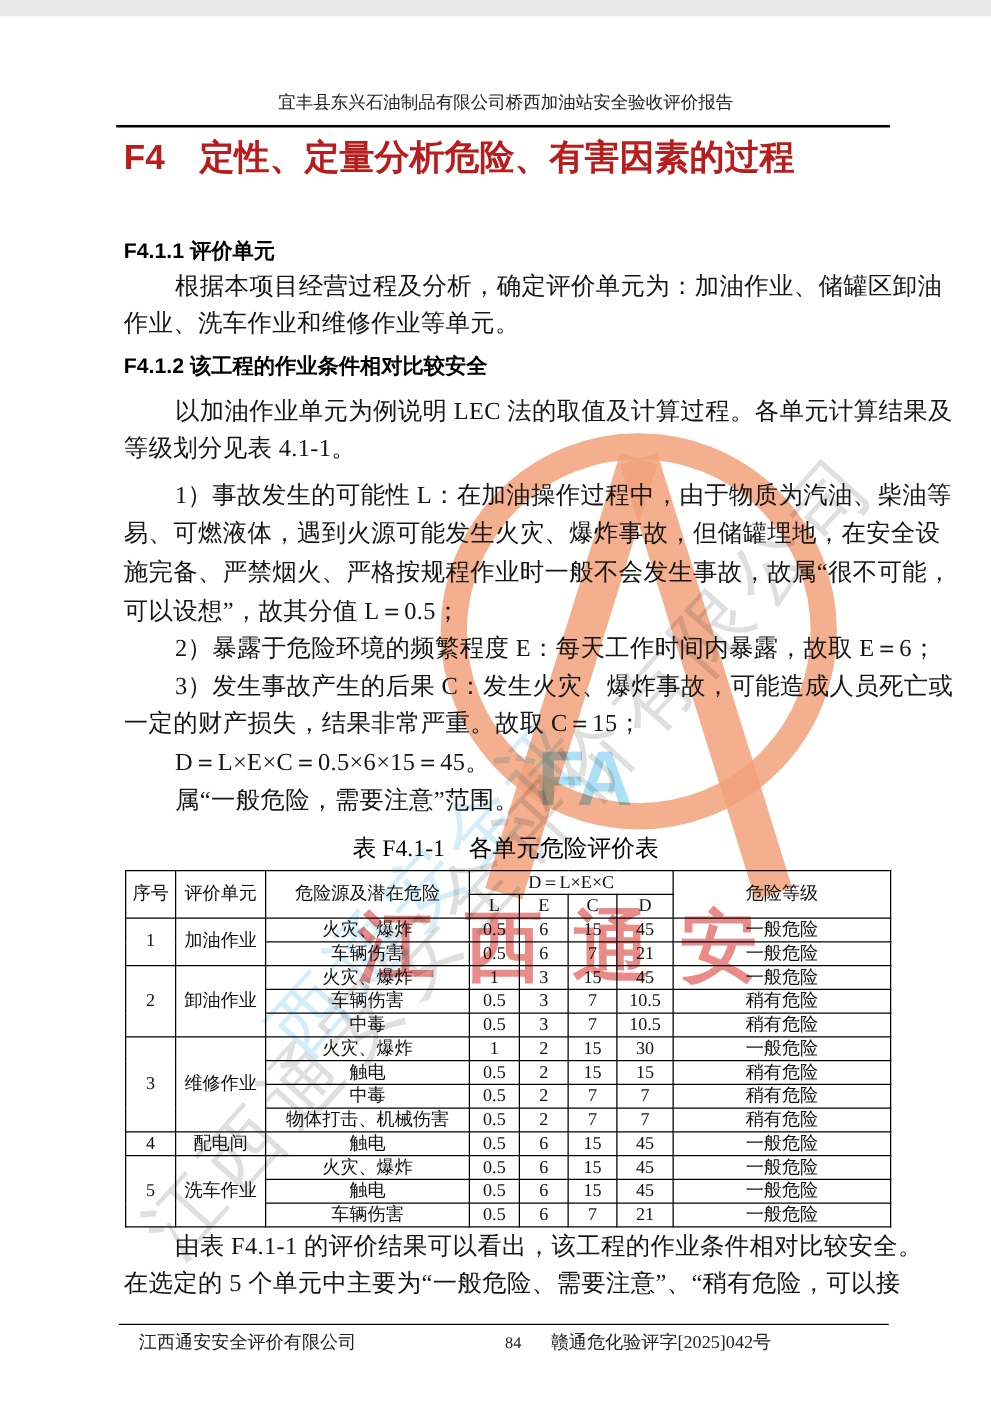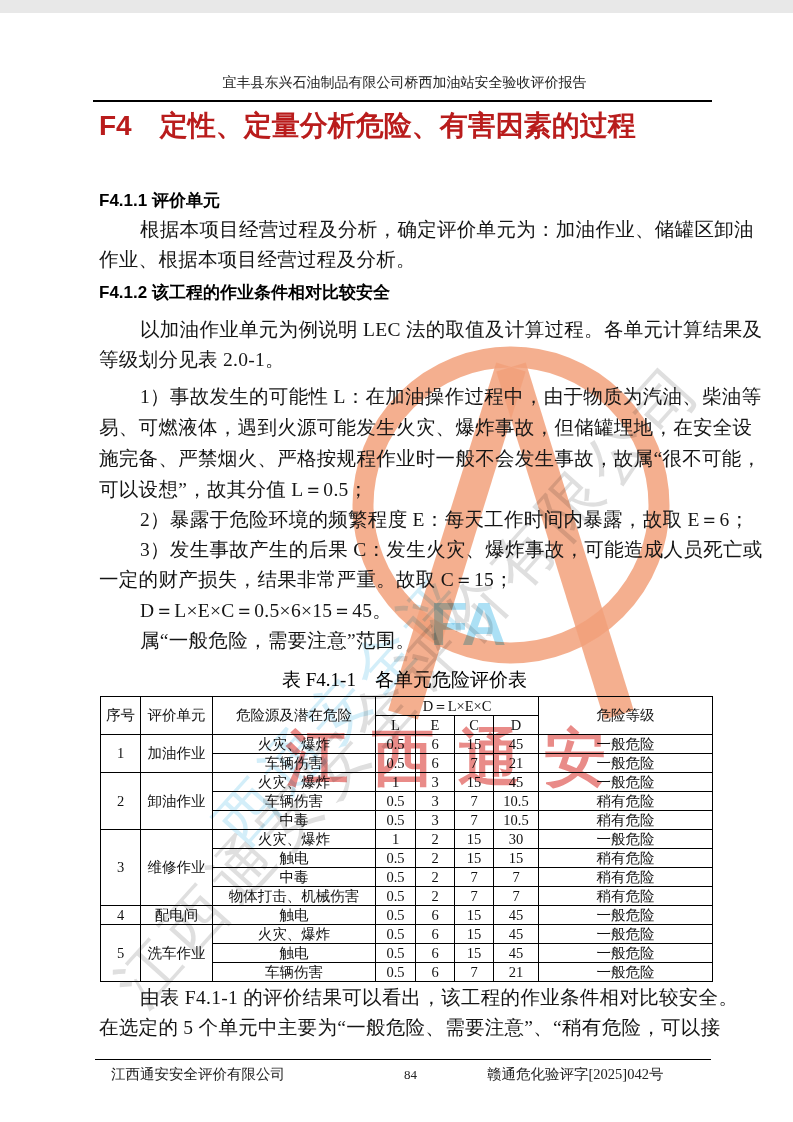--- a/index.html
+++ b/index.html
@@ -91,46 +91,46 @@
     padding:0;color:#111;overflow:hidden;
   }
   table.risk{border:1.5px solid #000;}
   .footer-rule{position:absolute;top:1046px;left:95px;width:616px;border-top:1.5px solid #000;}
   .doc-footer{
     position:absolute;top:1051px;left:99px;width:611px;
     display:flex;align-items:baseline;font-size:14.5px;line-height:20px;color:#222;
   }
   .doc-footer .f-left{flex:1;text-align:left;padding-left:12px;}
   .doc-footer .f-center{width:60px;text-align:center;font-size:13px;}
-  .doc-footer .f-right{flex:1;text-align:center;}
+  .doc-footer .f-right{flex:1;text-align:left;}
 </style>
 </head>
 <body>
 
 <div class="page">
 
   <div class="content">
 
     <div class="doc-header">宜丰县东兴石油制品有限公司桥西加油站安全验收评价报告</div>
     <div class="header-rule"></div>
 
     <div class="page-title">F4　定性、定量分析危险、有害因素的过程</div>
 
     <div class="h-sub h411">F4.1.1 评价单元</div>
 
     <div class="para p1">
       <div class="bline ind">根据本项目经营过程及分析，确定评价单元为：加油作业、储罐区卸油</div>
-      <div class="bline">作业、根据本项目经营过程及分析。</div>
+      <div class="bline">作业、洗车作业和维修作业等单元。</div>
     </div>
 
     <div class="h-sub h412">F4.1.2 该工程的作业条件相对比较安全</div>
 
     <div class="para p2">
       <div class="bline ind">以加油作业单元为例说明 LEC 法的取值及计算过程。各单元计算结果及</div>
-      <div class="bline">等级划分见表 2.0-1。</div>
+      <div class="bline">等级划分见表 4.1-1。</div>
     </div>
 
     <div class="para p3">
       <div class="bline ind">1）事故发生的可能性 L：在加油操作过程中，由于物质为汽油、柴油等</div>
       <div class="bline">易、可燃液体，遇到火源可能发生火灾、爆炸事故，但储罐埋地，在安全设</div>
       <div class="bline">施完备、严禁烟火、严格按规程作业时一般不会发生事故，故属“很不可能，</div>
       <div class="bline">可以设想”，故其分值 L＝0.5；</div>
     </div>
 
     <div class="para p4">

